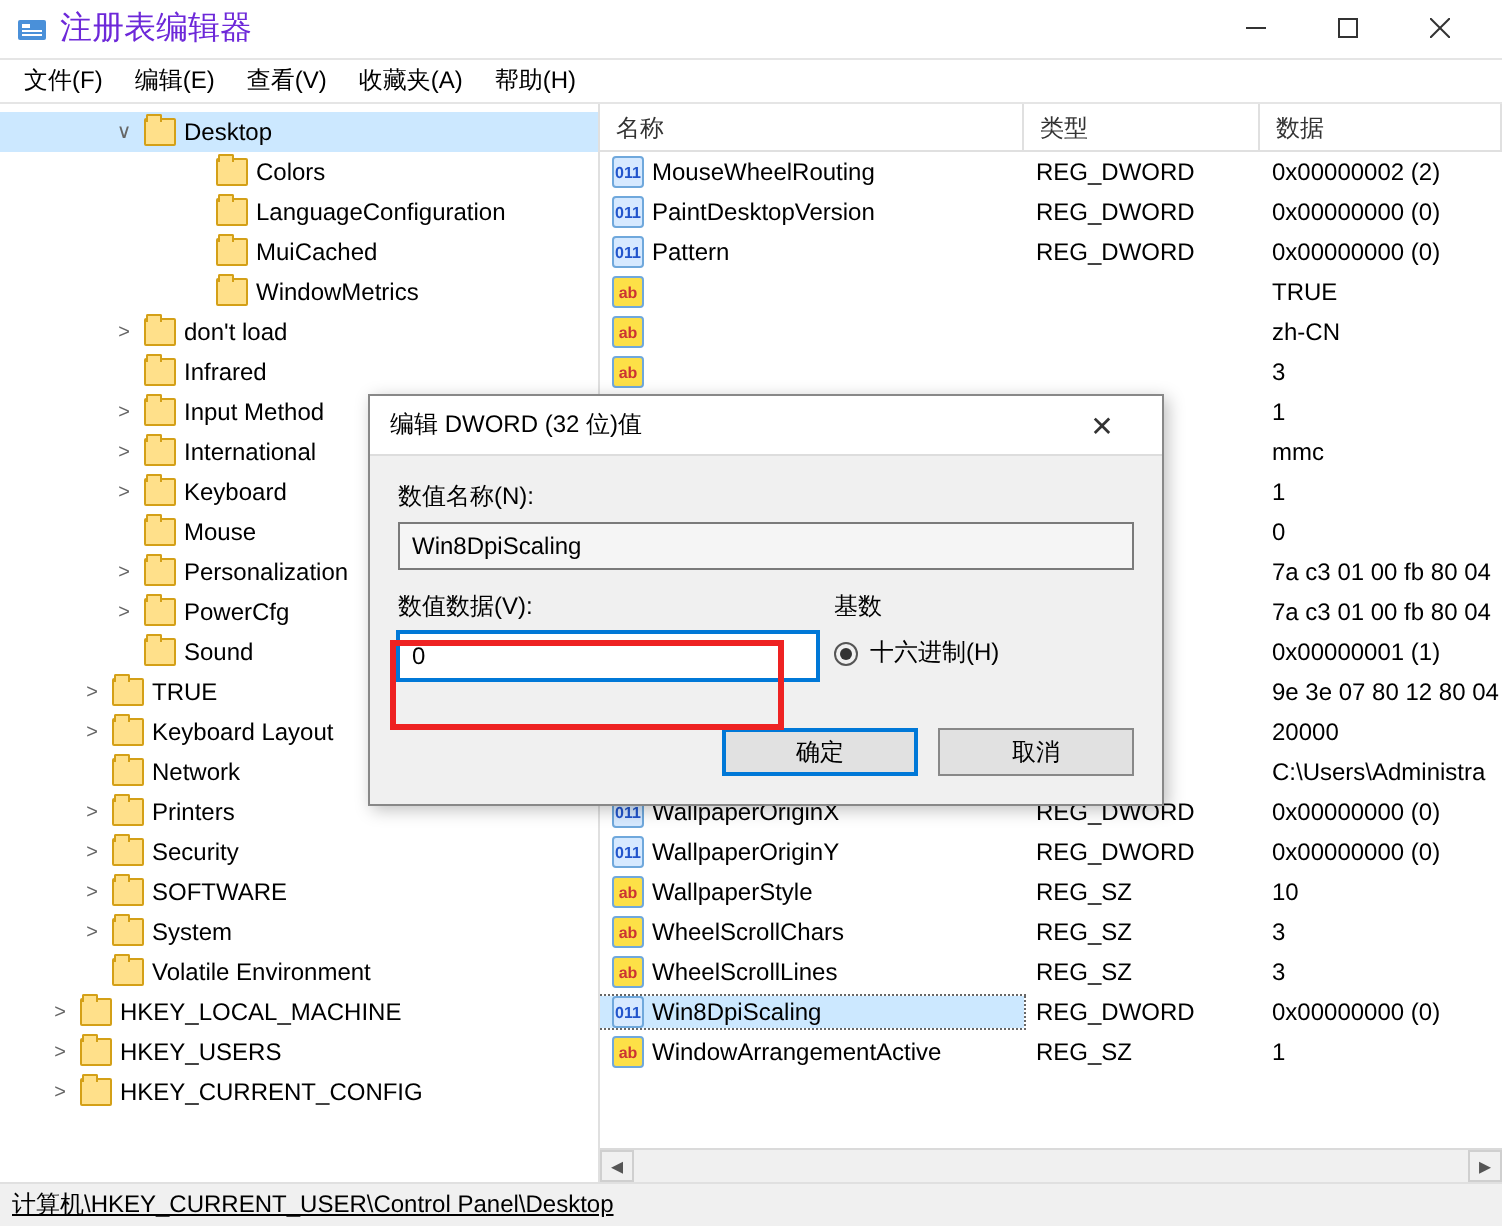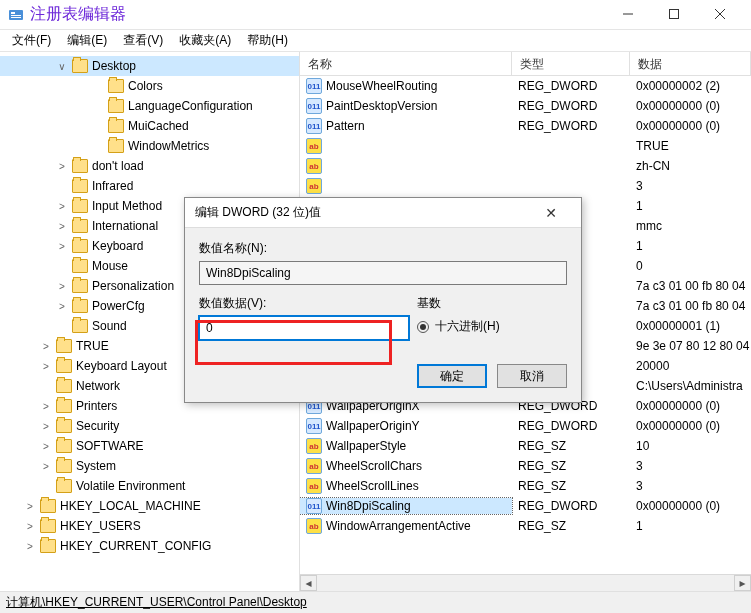--- a/index.html
+++ b/index.html
@@ -46,21 +46,21 @@
 .dlg-label { margin-bottom:4px; }
 .dlg-input { width:100%; height:24px; border:1px solid #7a7a7a; background:#fff; padding:2px 6px; margin-bottom:10px; }
 .dlg-row { display:flex; gap:8px; }
 .dlg-col-left { flex:1; }
 .dlg-col-right { width:150px; }
 .fieldset-title { margin-bottom:6px; }
 .radio-row { display:flex; align-items:center; gap:6px; margin:4px 0;}
 .radio { width:12px; height:12px; border:1px solid #555; border-radius:50%; display:inline-flex; align-items:center; justify-content:center;}
 .radio.checked::after { content:""; width:6px; height:6px; background:#333; border-radius:50%; }
 .dlg-buttons { display:flex; justify-content:flex-end; gap:10px; padding:10px 14px 14px 14px;}
-.dlg-btn { width:70px; height:24px; border:1px solid #888; background:#e1e1e1; text-align:center; line-height:22px;}
+.dlg-btn { width:98px; height:24px; border:1px solid #888; background:#e1e1e1; text-align:center; line-height:22px;}
 .dlg-btn.primary { border:2px solid #0078d7; line-height:20px;}
 
 .red-box { border:3px solid #e22; position:absolute; z-index:20; pointer-events:none;}
 .red1 { left:195px; top:268px; width:197px; height:45px;}
 .hscroll{height:17px;background:#f0f0f0;border-top:1px solid #dadada;display:flex;}
 .hscroll .arrow{width:17px;display:flex;align-items:center;justify-content:center;color:#555;border:1px solid #cfcfcf;background:#f0f0f0;}
 .hscroll .track{flex:1;background:#f0f0f0;}
 </style>
 </head>
 <body>

